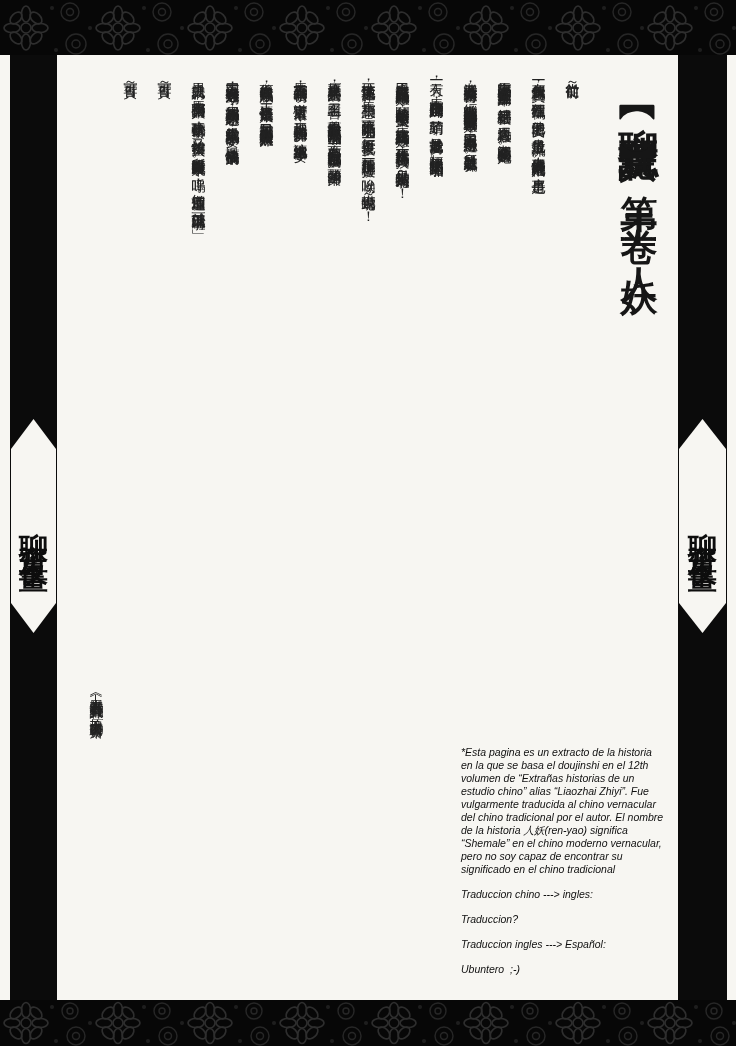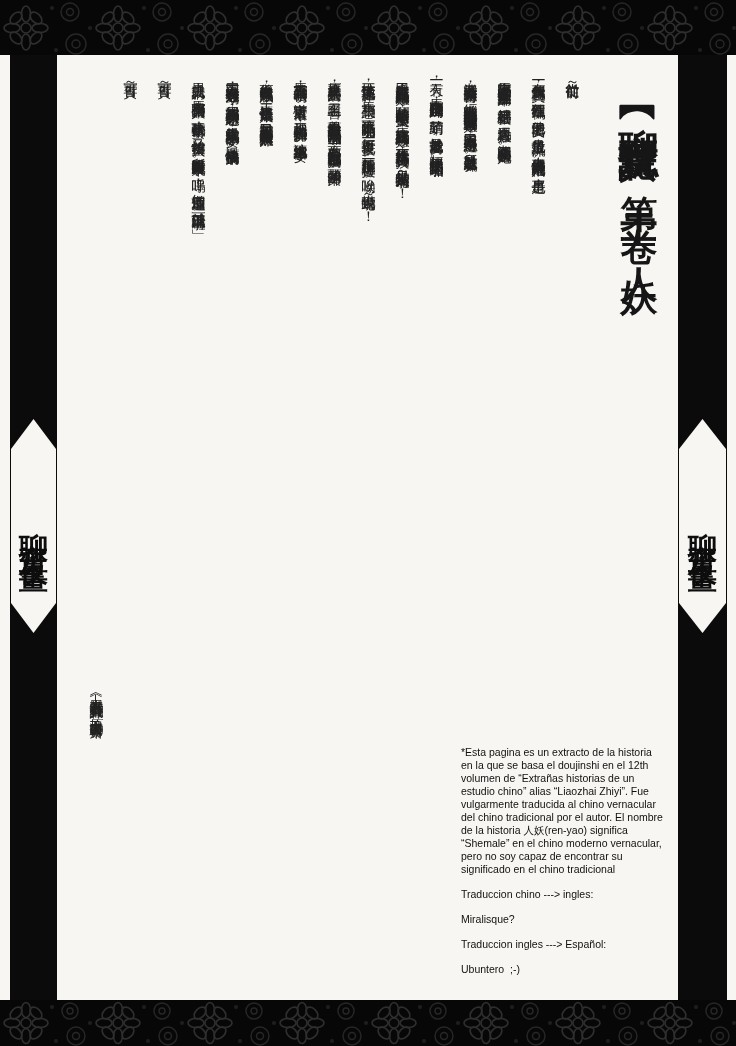--- a/index.html
+++ b/index.html
@@ -43,21 +43,21 @@
     font-size:14px;line-height:34px;letter-spacing:0.6px;color:#222;
   }
   .story p{margin:0;}
   .story p.col-credit{text-indent:616px;}
   
   .note{
     position:absolute;left:461px;top:746px;width:204px;
     font-family:"Liberation Sans","DejaVu Sans",sans-serif;
     font-size:10.5px;line-height:13px;color:#101010;letter-spacing:0;
   }
-  .note p{margin:0 0 12px 0;}
+  .note p{margin:0 0 12px 0;font-style:italic;}
 </style>
 </head>
 <body>
 
 <div class="canvas">
 
   <div class="band band-top">
     <svg viewBox="0 0 736 55" preserveAspectRatio="none" xmlns="http://www.w3.org/2000/svg">
       <defs>
         <pattern id="flt" width="92" height="55" patternUnits="userSpaceOnUse">
@@ -122,21 +122,21 @@
     <p>因為王二喜沒有雞雞逃過一劫，很感謝馬萬寶的救命之恩，從此乖乖當馬家的小妾，過著性福快樂的日子。</p>
     <p>異史氏就講：「馬萬寶很會用人啊。小孩喜歡玩螃蟹，又怕被蟹鉗夾，所以弄斷蟹鉗再拿來玩。嗚呼！知道這個道理，就可以治理天下啦。」</p>
     <p>可喜可賀～</p>
     <p>可喜可賀～</p>
     <p class="col-credit">《黑青郎君不負責翻譯—原文自己去看聊齋》</p>
   </div>
 
   <div class="note">
     <p>*Esta pagina es un extracto de la historia en la que se basa el doujinshi en el 12th volumen de “Extrañas historias de un estudio chino” alias “Liaozhai Zhiyi”. Fue vulgarmente traducida al chino vernacular del chino tradicional por el autor. El nombre de la historia 人妖(ren-yao) significa “Shemale” en el chino moderno vernacular, pero no soy capaz de encontrar su significado en el chino tradicional</p>
     <p>Traduccion chino ---&gt; ingles:</p>
-    <p>Miralisque?</p>
+    <p>Traduccion?</p>
     <p>Traduccion ingles ---&gt; Español:</p>
     <p>Ubuntero &nbsp;;-)</p>
   </div>
 
   <div class="band band-bottom">
     <svg viewBox="0 0 736 46" preserveAspectRatio="none" xmlns="http://www.w3.org/2000/svg">
       <defs>
         <pattern id="flb" width="92" height="46" patternUnits="userSpaceOnUse">
           <rect width="92" height="46" fill="#070707"></rect>
           <g stroke="#2e2e2e" fill="none" stroke-width="1.6">

